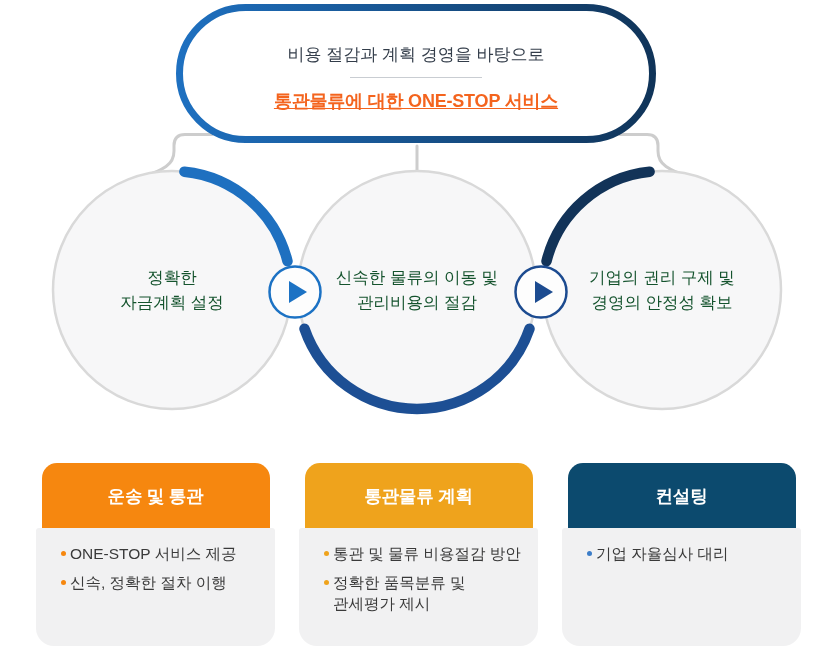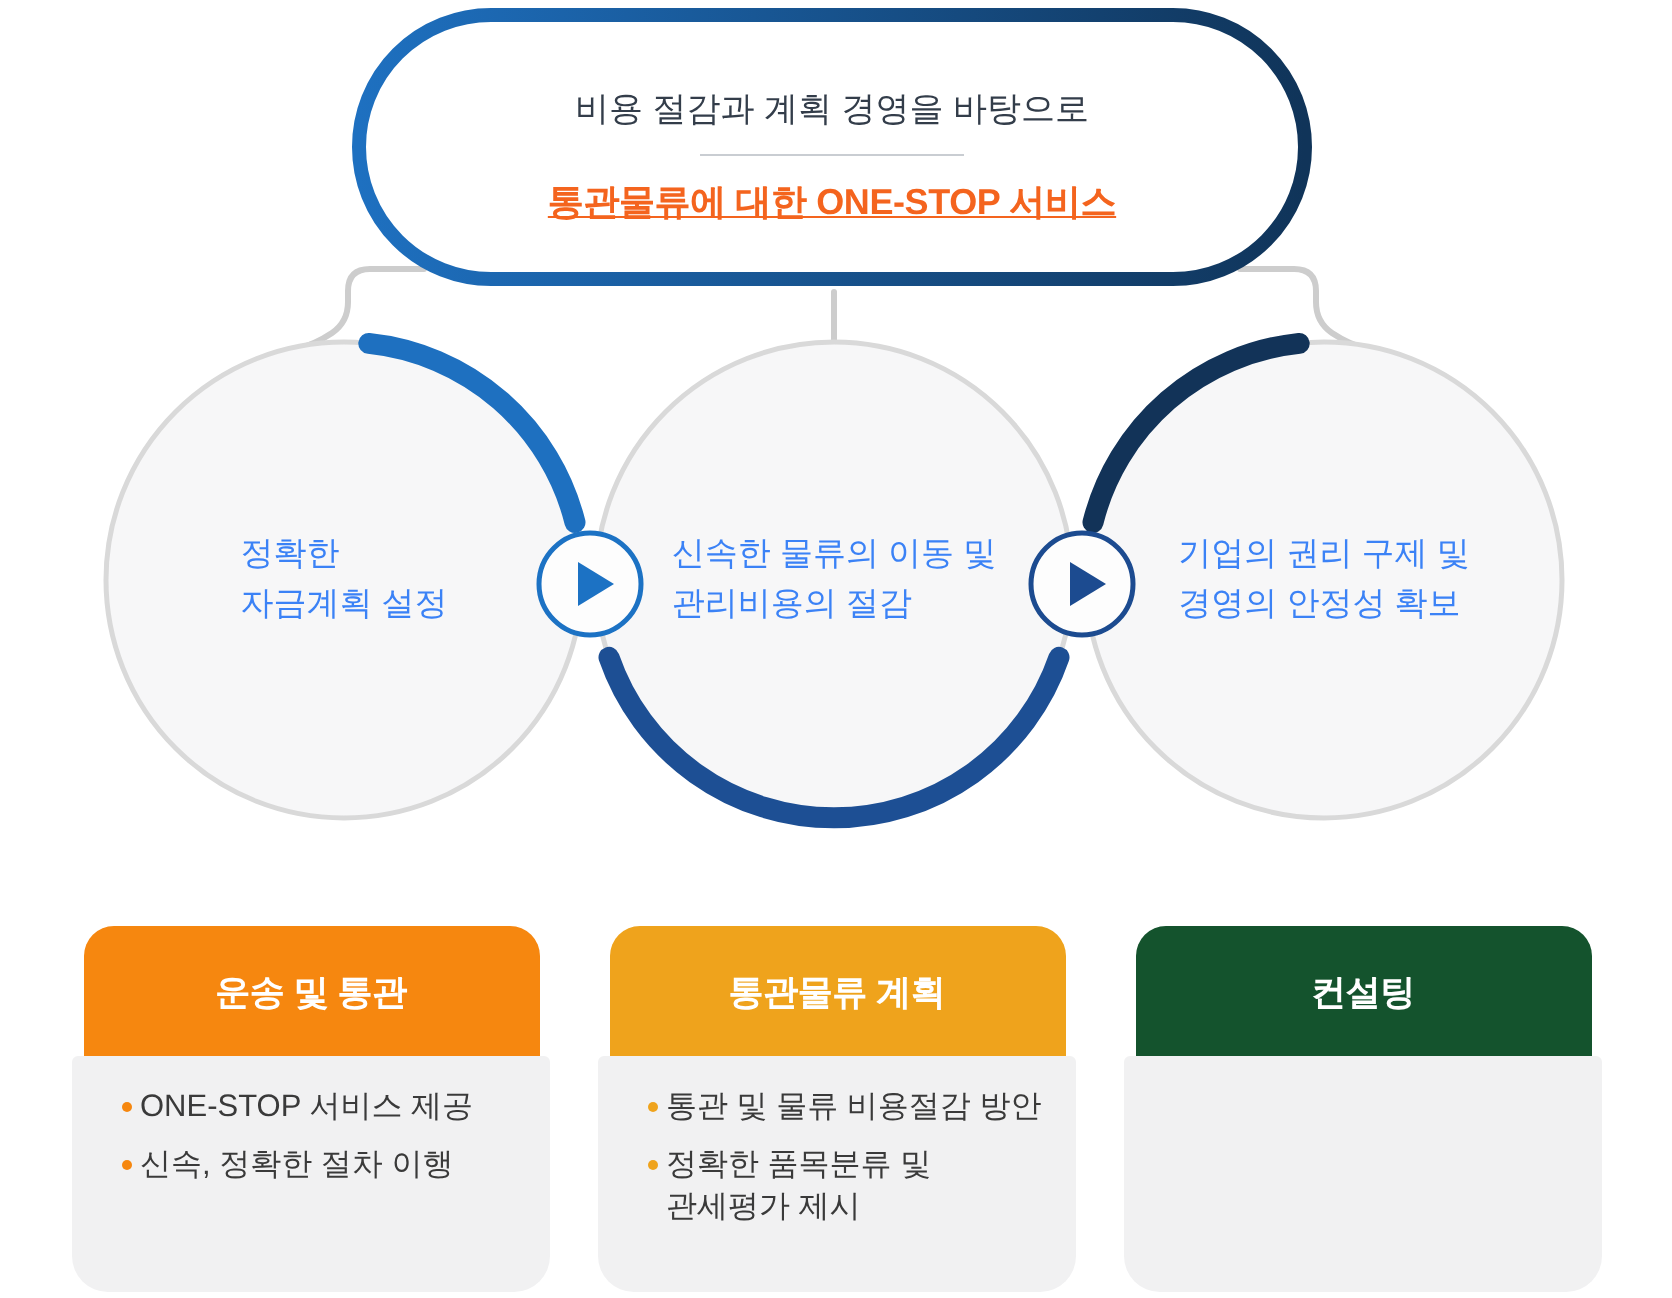--- a/index.html
+++ b/index.html
@@ -16,21 +16,21 @@
   .pill-text{
     position:absolute;left:176px;top:0;width:480px;height:143px;
     display:flex;flex-direction:column;align-items:center;justify-content:center;
     box-sizing:border-box;padding-top:12px;text-align:center;
   }
   .pill-line{font-size:17px;line-height:25px;color:#333d4a;font-weight:500;}
   .pill-divider{width:132px;height:1px;background:#c9cdd2;margin:10px 0 11px;}
   .pill-highlight{font-size:18px;font-weight:bold;letter-spacing:-0.2px;}
   .step-label{
     position:absolute;top:290px;transform:translate(-50%,-50%);
-    white-space:pre-line;font-size:16.5px;line-height:25px;color:#3b82f6;
+    text-align:center;white-space:pre-line;font-size:16.5px;line-height:25px;color:#14532d;
   }
   .cards{position:absolute;left:36px;top:463px;display:flex;gap:24px;}
   .card{width:239px;}
   .card-header{
     height:65px;margin:0 5.5px;border-radius:15px 15px 0 0;
     display:flex;align-items:center;justify-content:center;
     color:#ffffff;font-size:17.5px;font-weight:bold;letter-spacing:-0.2px;
   }
   .card-body{
     height:118px;background:#f1f1f2;border-radius:3px 3px 18px 18px;
@@ -122,21 +122,25 @@
         </div>
         <div class="bullet">
           <span class="dot" style="background: rgb(239, 163, 28);"></span>
           <span class="bullet-text">정확한 품목분류 및
 관세평가 제시</span>
         </div>
       </div>
     </div>
 
     <div class="card">
-      <div class="card-header" style="background: #14532d;">
+      <div class="card-header" style="background: #0c4a6e;">
         <span>컨설팅</span>
       </div>
       <div class="card-body">
+        <div class="bullet">
+          <span class="dot" style="background: rgb(60, 125, 200);"></span>
+          <span class="bullet-text">기업 자율심사 대리</span>
+        </div>
       </div>
     </div>
 
   </div>
 </div>
 
 </body></html>

